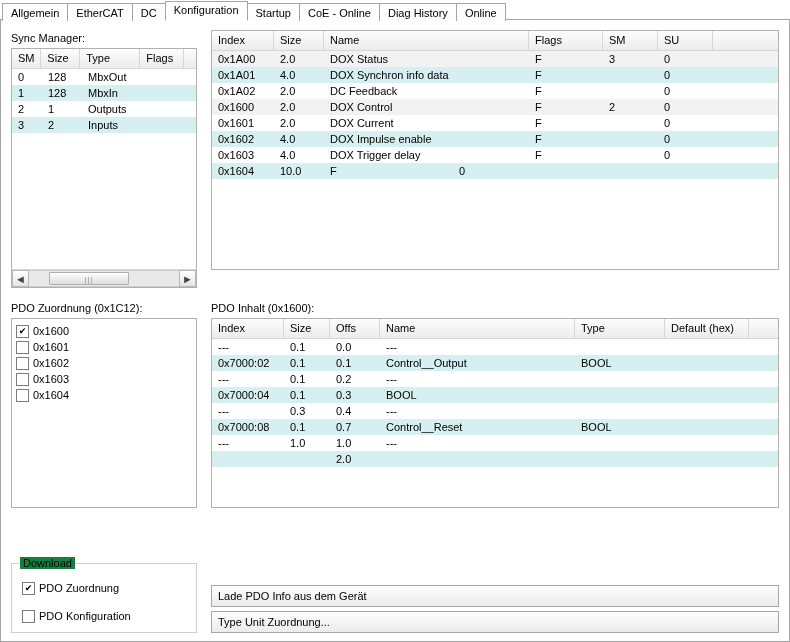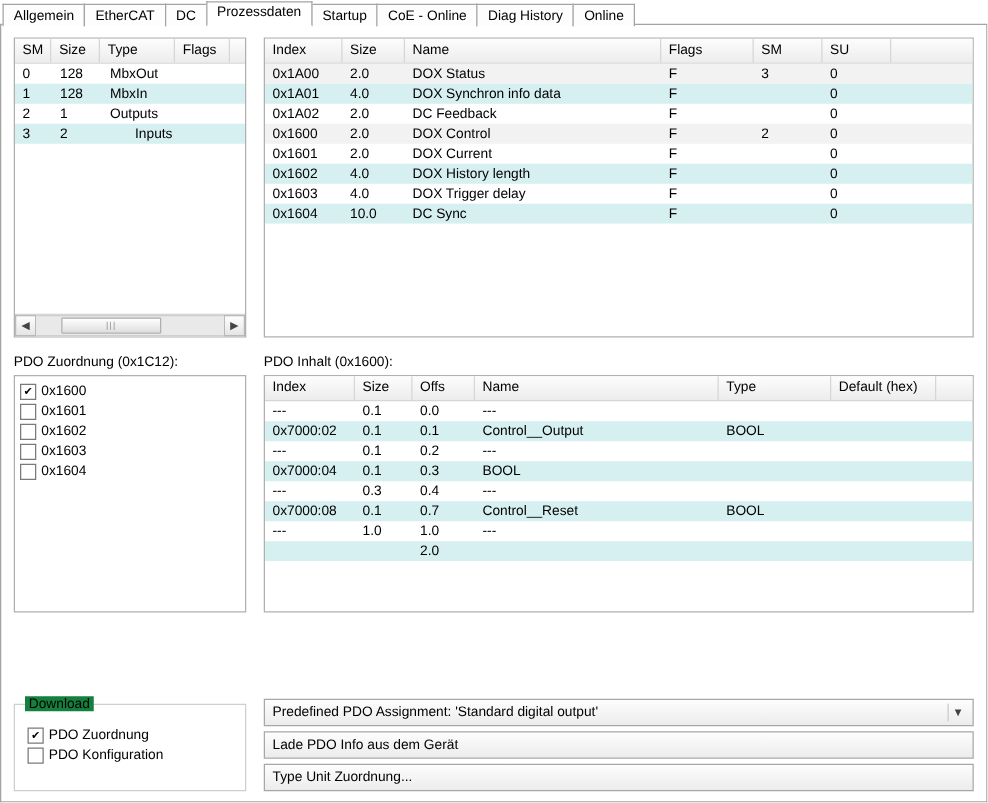--- a/index.html
+++ b/index.html
@@ -61,30 +61,31 @@
 
   
 </style>
 </head>
 <body>
 
 <div class="tabs" id="tabs">
     <div class="tab">Allgemein</div>
     <div class="tab">EtherCAT</div>
     <div class="tab">DC</div>
-    <div class="tab active">Prozessdaten</div>
+    <div class="tab active">Konfiguration</div>
     <div class="tab">Startup</div>
     <div class="tab">CoE - Online</div>
     <div class="tab">Diag History</div>
     <div class="tab">Online</div>
   </div>
 
 <div class="content">
 
   <div>
+    <div class="section-label">Sync Manager:</div>
     <div id="sm-box" class="gridbox">
       <div class="hdr" id="sm-hdr">
           <div class="col" style="width: 30px;">SM</div>
           <div class="col" style="width: 40px;">Size</div>
           <div class="col" style="width: 62px;">Type</div>
           <div class="col" style="width: 45px;">Flags</div>
           <div class="col"></div>
         </div>
       <div class="rows" id="sm-rows">
           <div class="row">
@@ -101,21 +102,21 @@
           </div>
           <div class="row">
             <div class="cell" style="width: 30px;">2</div>
             <div class="cell" style="width: 40px;">1</div>
             <div class="cell" style="width: 62px;">Outputs</div>
             <div class="cell" style="width: 45px;"></div>
           </div>
           <div class="row sel">
             <div class="cell" style="width: 30px;">3</div>
             <div class="cell" style="width: 40px;">2</div>
-            <div class="cell" style="width: 62px; text-align: right;">Inputs</div>
+            <div class="cell" style="width: 62px;">Inputs</div>
             <div class="cell" style="width: 45px;"></div>
           </div>
         </div>
       <div class="hscroll">
         <div class="btn">
             <span>◄</span>
           </div>
         <div class="track">
             <div class="thumb"></div>
           </div>
@@ -174,37 +175,36 @@
             <div class="cell" style="width: 62px;">0x1601</div>
             <div class="cell" style="width: 50px;">2.0</div>
             <div class="cell" style="width: 205px;">DOX Current</div>
             <div class="cell" style="width: 74px;">F</div>
             <div class="cell" style="width: 55px;"></div>
             <div class="cell" style="width: 55px;">0</div>
           </div>
           <div class="row sel">
             <div class="cell" style="width: 62px;">0x1602</div>
             <div class="cell" style="width: 50px;">4.0</div>
-            <div class="cell" style="width: 205px;">DOX History length</div>
+            <div class="cell" style="width: 205px;">DOX Impulse enable</div>
             <div class="cell" style="width: 74px;">F</div>
             <div class="cell" style="width: 55px;"></div>
             <div class="cell" style="width: 55px;">0</div>
           </div>
           <div class="row">
             <div class="cell" style="width: 62px;">0x1603</div>
             <div class="cell" style="width: 50px;">4.0</div>
             <div class="cell" style="width: 205px;">DOX Trigger delay</div>
             <div class="cell" style="width: 74px;">F</div>
             <div class="cell" style="width: 55px;"></div>
             <div class="cell" style="width: 55px;">0</div>
           </div>
           <div class="row sel">
             <div class="cell" style="width: 62px;">0x1604</div>
             <div class="cell" style="width: 50px;">10.0</div>
-            <div class="cell" style="width: 205px;">DC Sync</div>
             <div class="cell" style="width: 74px;">F</div>
             <div class="cell" style="width: 55px;"></div>
             <div class="cell" style="width: 55px;">0</div>
           </div>
         </div>
     </div>
   </div>
 
   <div>
     <div class="section-label">PDO Zuordnung (0x1C12):</div>
@@ -312,32 +312,28 @@
     </div>
   </div>
 
   <div style="grid-column:1; grid-row:4; align-self:end;">
     <div class="groupbox">
       <div class="legend">Download</div>
       <div class="chkrow">
         <span class="cbox">✔</span>
         <span>PDO Zuordnung</span>
       </div>
-      <div class="chkrow" style="margin-top:0">
+      <div class="chkrow" style="margin-top:12px">
         <span class="cbox unchecked">✔</span>
         <span>PDO Konfiguration</span>
       </div>
     </div>
   </div>
 
   <div class="rb-stack" style="grid-column:2; grid-row:4;">
-    <div class="combo">
-      <span>Predefined PDO Assignment: 'Standard digital output'</span>
-      <span class="caret">▼</span>
-    </div>
     <div class="winbtn">
       <span>Lade PDO Info aus dem Gerät</span>
     </div>
     <div class="winbtn">
       <span>Type Unit Zuordnung...</span>
     </div>
   </div>
 
 </div>
 

